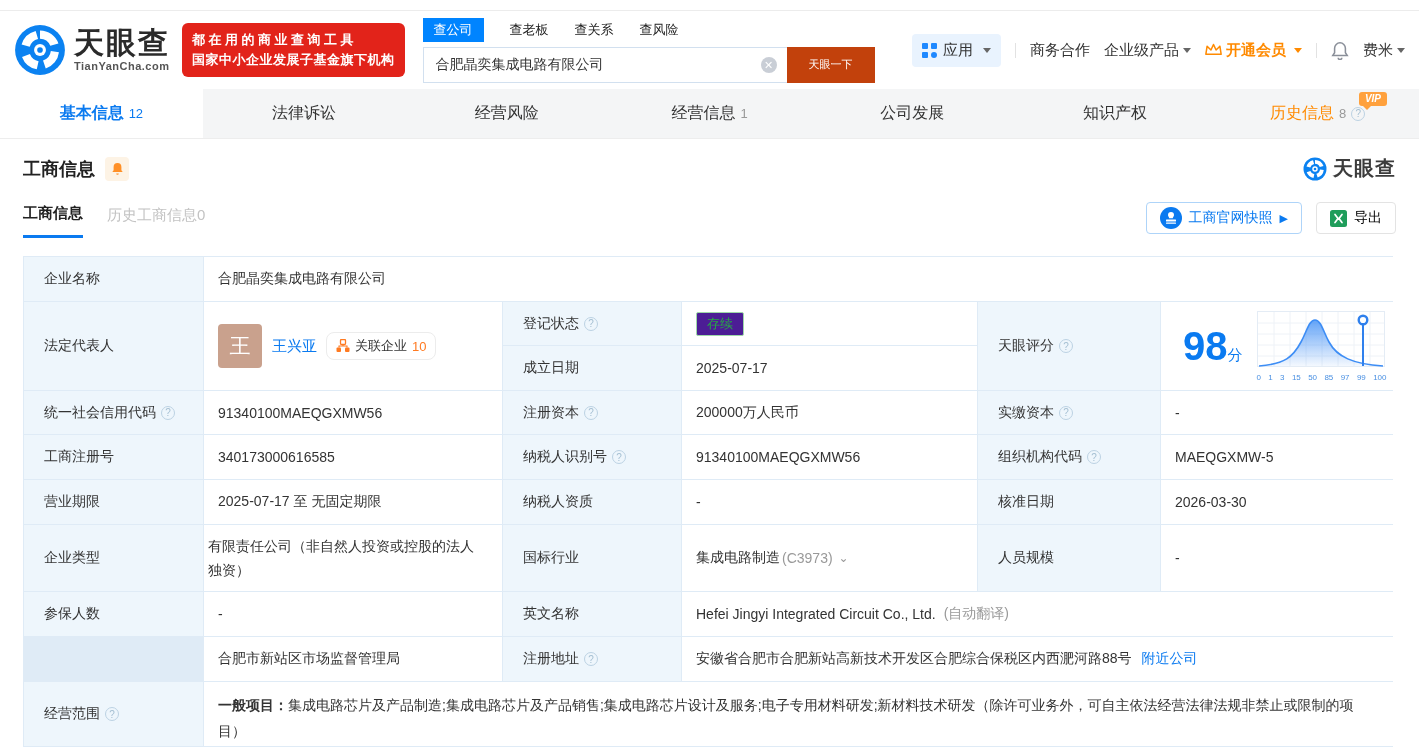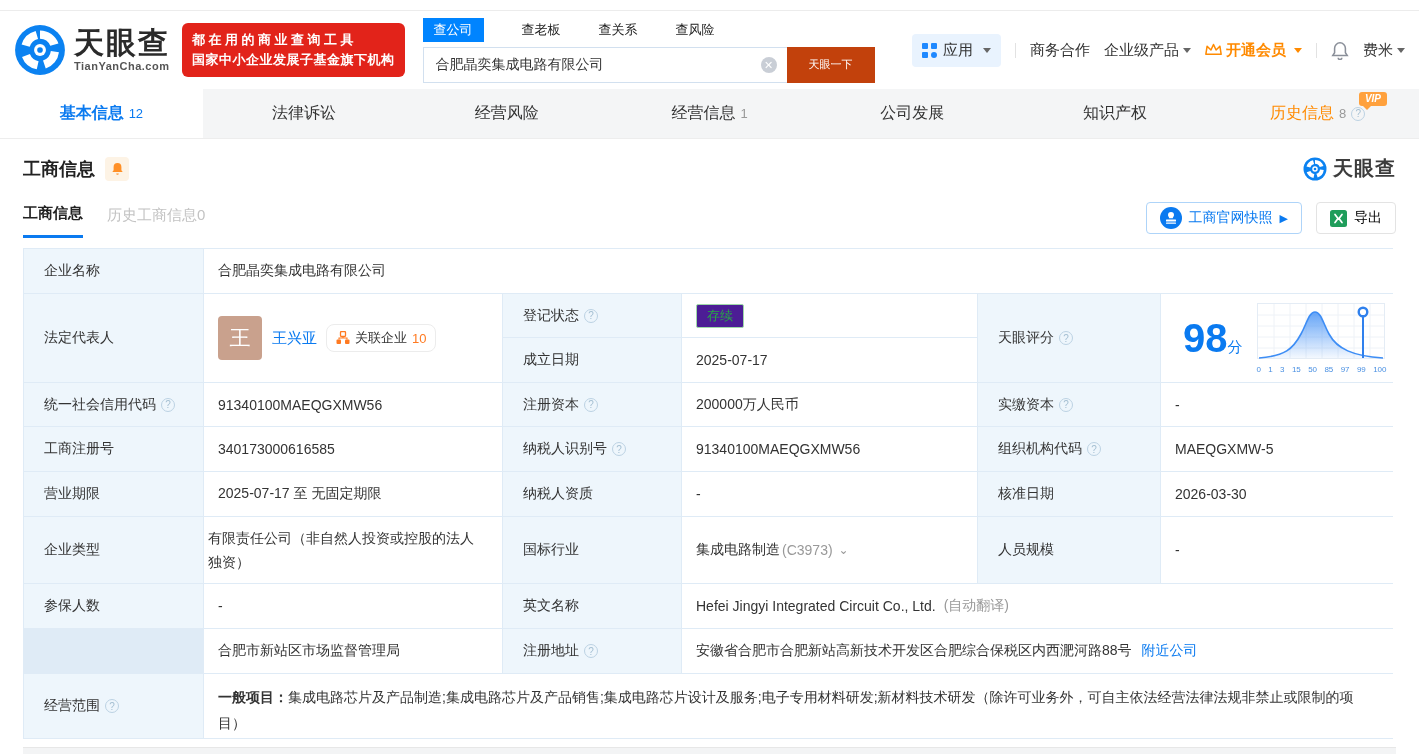--- a/index.html
+++ b/index.html
@@ -10,21 +10,21 @@
   
   .hdr { height:78px; display:flex; align-items:center; padding:0 14px; background:#fff; }
   .logo { display:flex; align-items:center; gap:8px; cursor:pointer; }
   .logo-txt .cn { font-size:30px; font-weight:bold; color:#2a2a2a; letter-spacing:2px; line-height:30px;}
   .logo-txt .en { font-size:11px; color:#555; letter-spacing:.5px; margin-top:2px; font-weight:bold;}
   .banner { margin-left:12px; background:#e2231a; color:#fff; padding:7px 10px; border-radius:6px;
     font-size:13px; font-weight:bold; line-height:20px; }
   .banner .l1 { letter-spacing:3.5px; }
   .banner .l2 { letter-spacing:.5px; }
   .search { margin-left:18px; width:452px; }
-  .stabs { display:flex; align-items:center; gap:38px; font-size:13px;font-family:Liberation Mono, monospace; }
+  .stabs { display:flex; align-items:center; gap:26px; font-size:13px;font-family:Liberation Mono, monospace; }
   .stab { color:#222; cursor:pointer; padding:3px 0; }
   .stab.act { background:#0084ff; color:#fff; padding:3px 11px; }
   .sbox { display:flex; margin-top:5px; }
   .sinput { position:relative; flex:1; }
   .sinput input { width:100%; height:36px; border:1px solid #d2e0ef; border-right:none;
     padding:0 34px 0 12px; font-size:14px; color:#333; outline:none; }
   .clear-ic { position:absolute; right:10px; top:10px; width:16px; height:16px; border-radius:50%;
     background:#c9ced6; color:#fff; font-size:11px; line-height:16px; text-align:center; cursor:pointer; }
   .sbtn { width:88px; height:36px; background:#c2410c; color:#fff; border:none; font-size:11px; cursor:pointer; }
   .hmenu { margin-left:auto; display:flex; align-items:center; gap:14px; font-size:15px; white-space:nowrap; }
@@ -63,21 +63,21 @@
   .subtab { font-size:15px; cursor:pointer; padding-bottom:12px; }
   .subtab.act { color:#222; border-bottom:3px solid #0a7af0; font-weight:bold;}
   .subtab.dis { color:#c3c3c3; margin-left:24px; }
   .btns { margin-left:auto; display:flex; gap:14px; padding-bottom:6px;}
   .btn { display:flex; align-items:center; gap:7px; height:32px; padding:0 13px;
     border:1px solid #e3e3e3; border-radius:4px; background:#fff; font-size:14px; cursor:pointer; }
   .btn.snap { border-color:#aed4f9; color:#0a7af0; }
   .arrow-r { color:#0a7af0; font-size:11px; }
 
   
-  .tbl { margin-top:8px; display:grid; width:1370px;
+  .tbl { margin-top:16px; display:grid; width:1370px;
     grid-template-columns:179px 298px 178px 295px 182px 236px;
     grid-template-rows:44px 43px 44px 43px 44px 44px 66px 44px 44px 64px;
     gap:1px; background:#dfebf6; border:1px solid #dfebf6; }
   .lc, .vc { display:flex; align-items:center; font-size:14px; }
   .lc { background:#eef6fc; padding-left:20px; color:#333; gap:5px;}
   .vc { background:#fff; padding-left:14px; }
   .help { display:inline-flex; width:14px; height:14px; border-radius:50%; border:1px solid #bcd2e3;
     color:#a4bfd2; font-size:10px; align-items:center; justify-content:center; cursor:pointer; flex:none;}
   .dash { color:#333; }
   .avatar { width:44px; height:44px; border-radius:4px; background:#c9a18d; color:#fff; font-size:21px;

